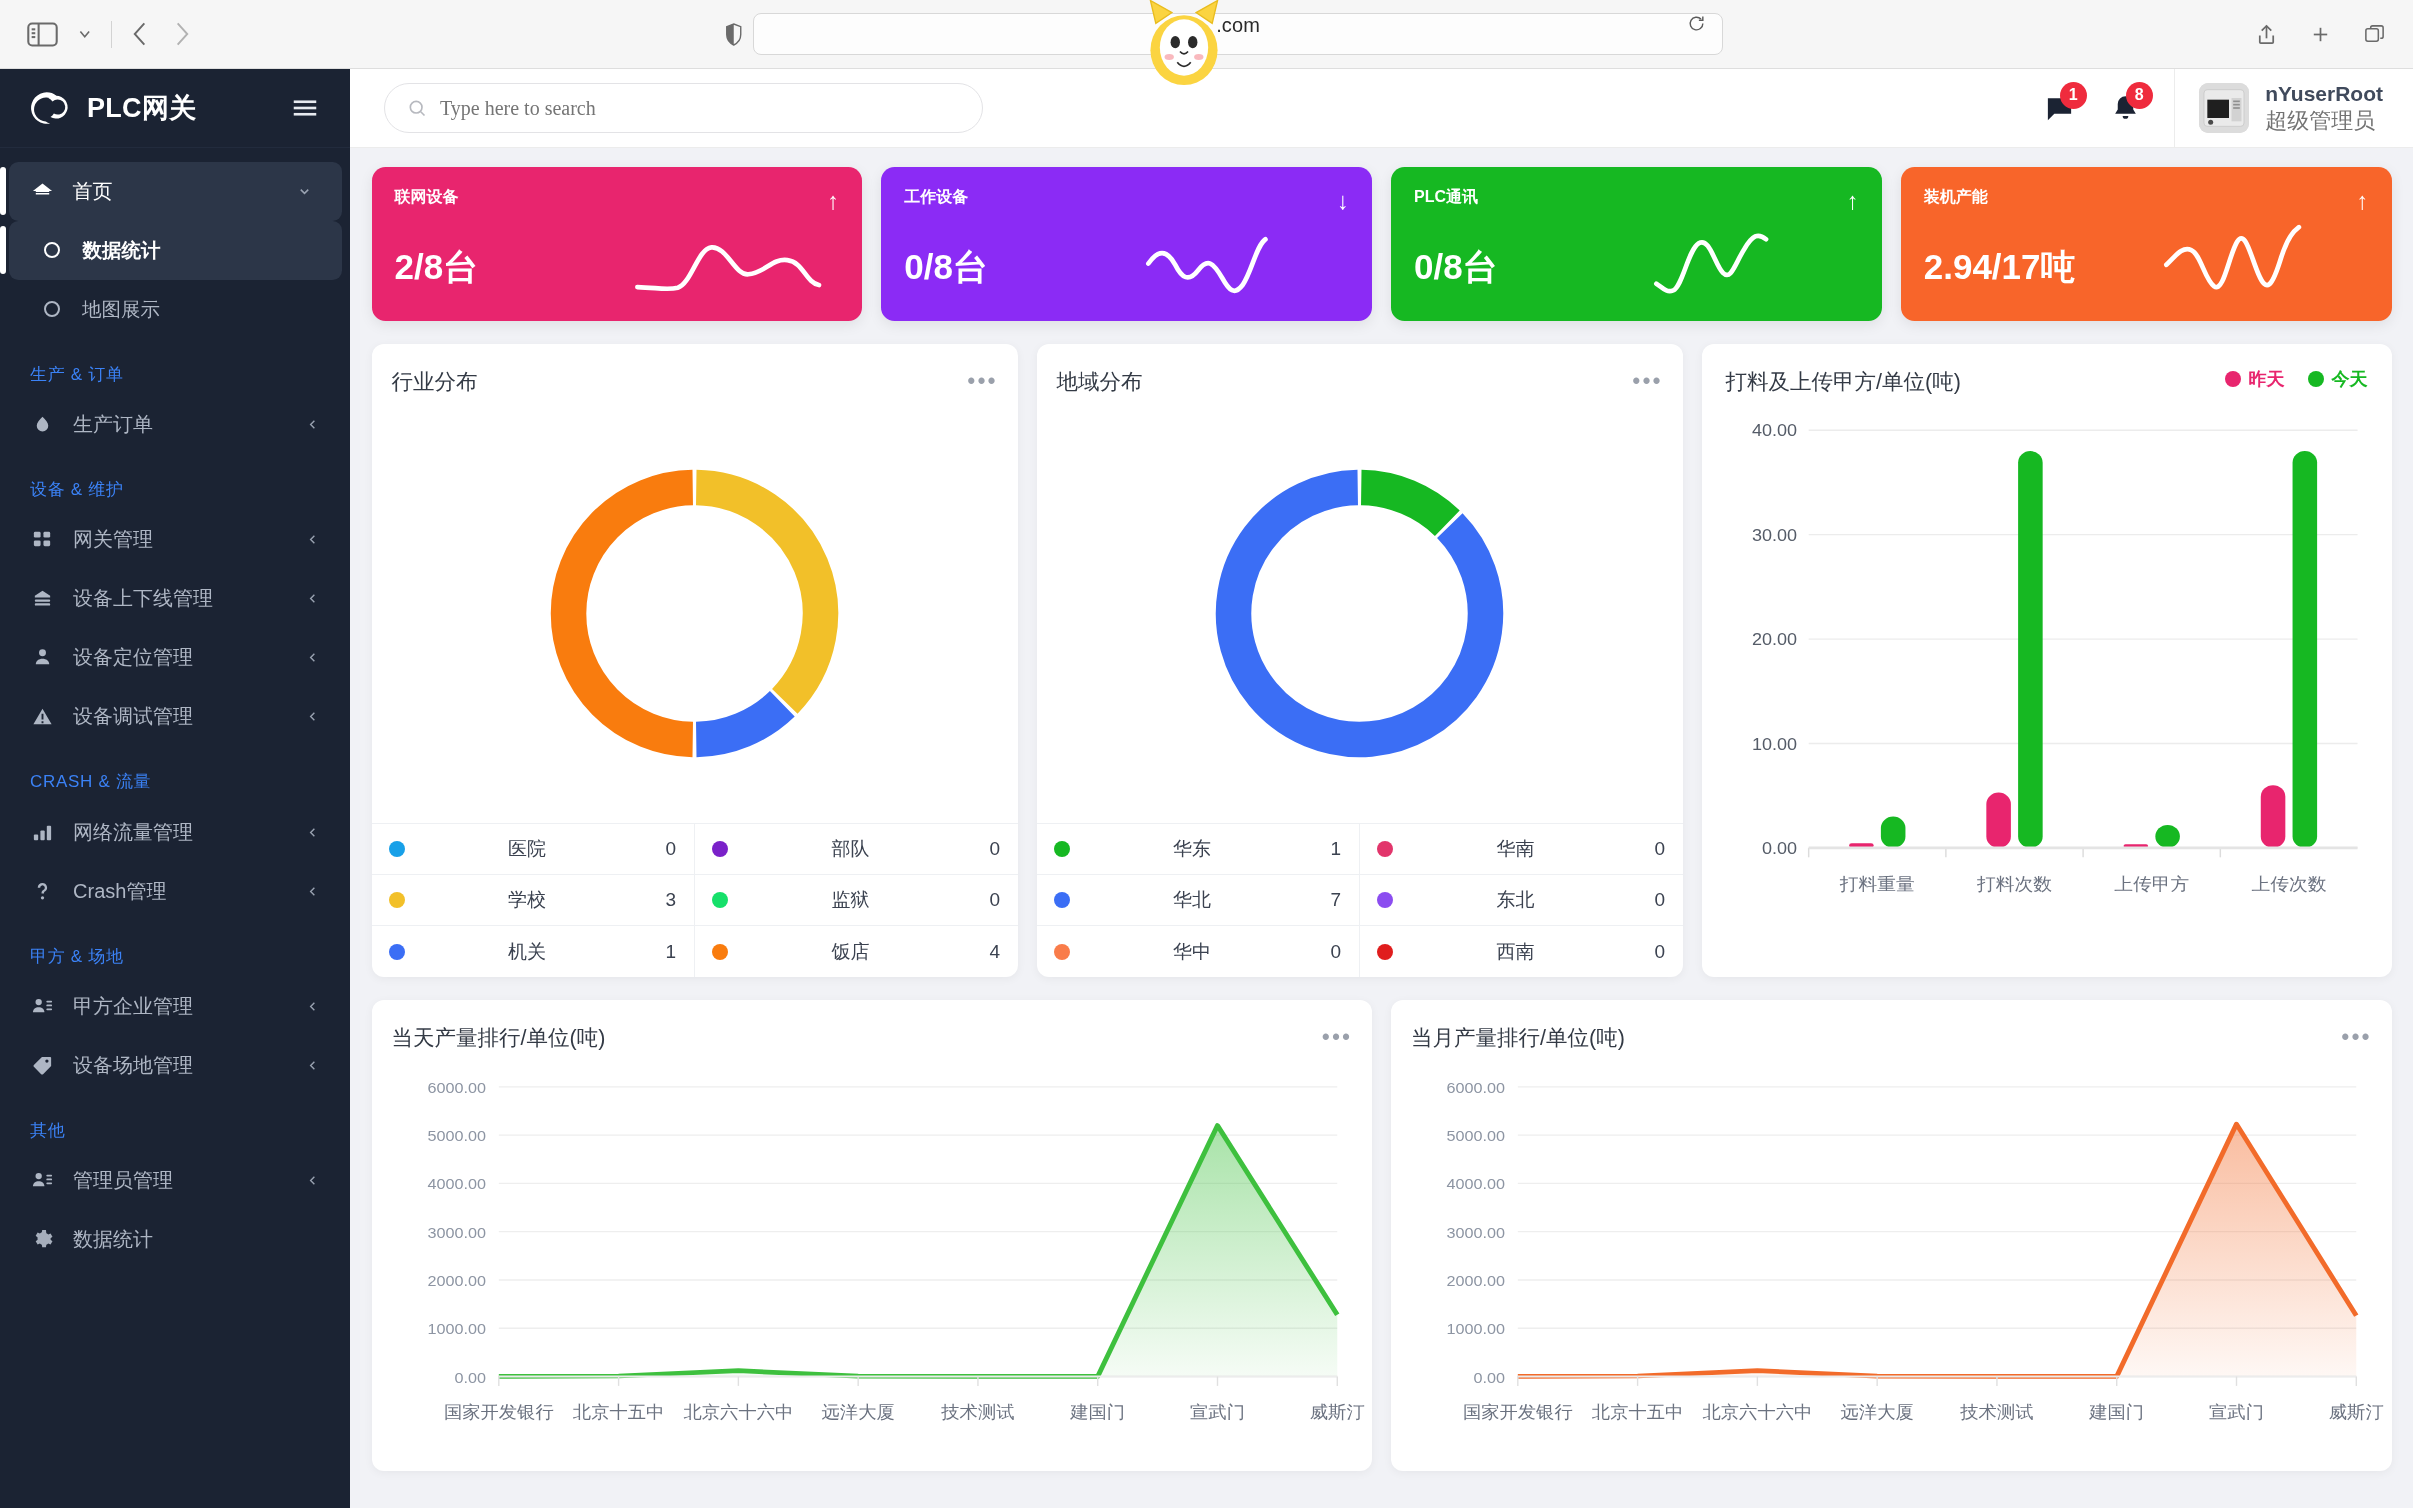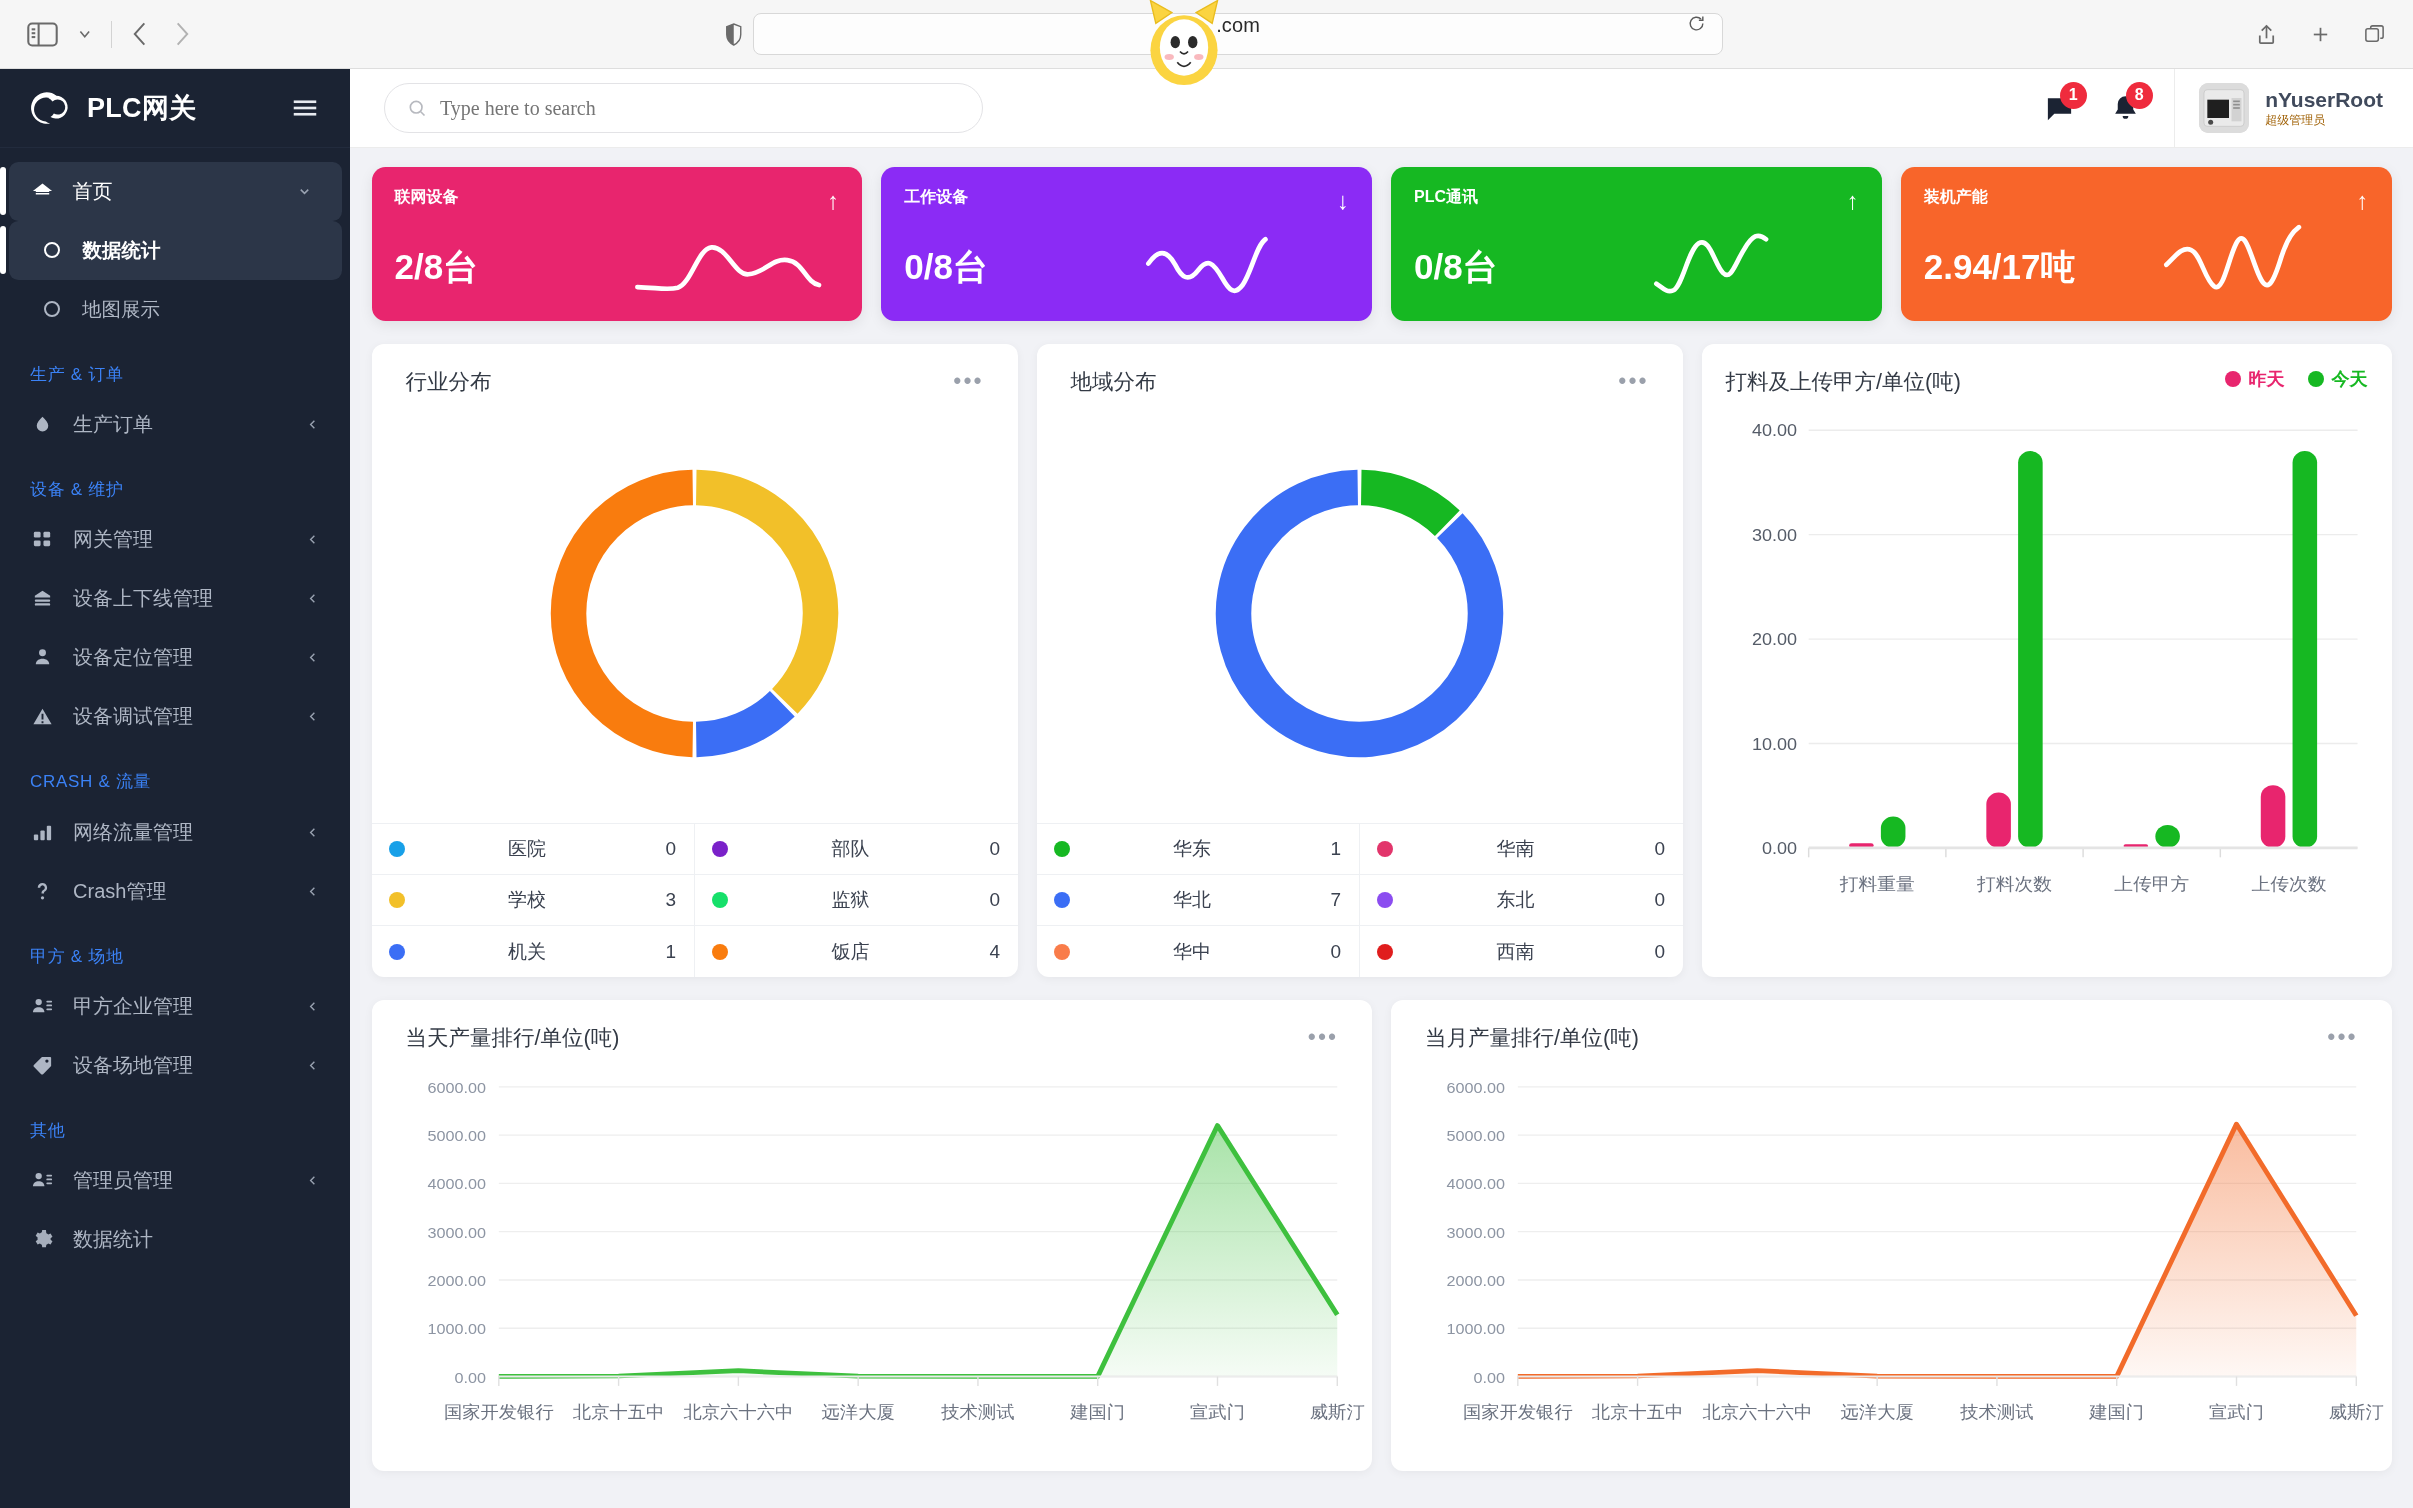--- a/index.html
+++ b/index.html
@@ -109,21 +109,21 @@
   }
   .user-box {
     display: flex; align-items: center; gap: 16px; padding: 0 30px 0 24px;
     border-left: 0.7px solid #ececec; height: 100%; margin-left: 16px; cursor: pointer;
   }
   .avatar {
     width: 50px; height: 50px; border-radius: 9.4px; overflow: hidden;
     background: #d9d9d9; display: flex; align-items: center; justify-content: center; flex-shrink: 0;
   }
   .user-name { font-size: 21px; color: #404a5c; font-weight: 600; line-height: 1.25; }
-  .user-role { font-size: 12px; color: #a16207; line-height: 1.3; }
+  .user-role { font-size: 22px; color: #737373; line-height: 1.3; }
 
   .content { flex: 1; padding: 19px 21.5px 0 21.5px; overflow: hidden; }
 
   
   .kpi-row { display: flex; gap: 19px; margin-bottom: 23px; }
   .kpi-card {
     flex: 1; height: 154px; border-radius: 13.5px; padding: 20px 23px;
     position: relative; overflow: hidden; color: #fff;
     box-shadow: 0 4px 13.5px rgba(0,0,0,.08);
   }
@@ -133,21 +133,21 @@
   .kpi-spark { position: absolute; right: 6.7px; bottom: 17.5px; width: 222px; height: 81px; }
 
   
   .mid-row { display: flex; gap: 19px; margin-bottom: 23px; }
   .card {
     background: #fff; border-radius: 12px; box-shadow: 0 2px 9.4px rgba(0,0,0,.05);
     display: flex; flex-direction: column; overflow: hidden;
   }
   .card-head {
     display: flex; align-items: center; justify-content: space-between;
-    padding: 23px 34px 8px;
+    padding: 23px 20px 8px;
   }
   .card-title { font-size: 21.5px; color: #333a45; font-weight: 500; }
   .dots { color: #9aa0ab; font-size: 23px; letter-spacing: 2px; cursor: pointer; line-height: .6; }
 
   .donut-card { width: 646px; height: 633px; }
   .donut-wrap { flex: 1; display: flex; align-items: center; justify-content: center; }
   .legend-grid { display: grid; grid-template-columns: 1fr 1fr; border-top: 0.7px solid #eef0f3; }
   .legend-cell {
     display: flex; align-items: center; height: 51px; padding: 0 17.5px;
     border-bottom: 0.7px solid #eef0f3; font-size: 19px; color: #3b4250;

